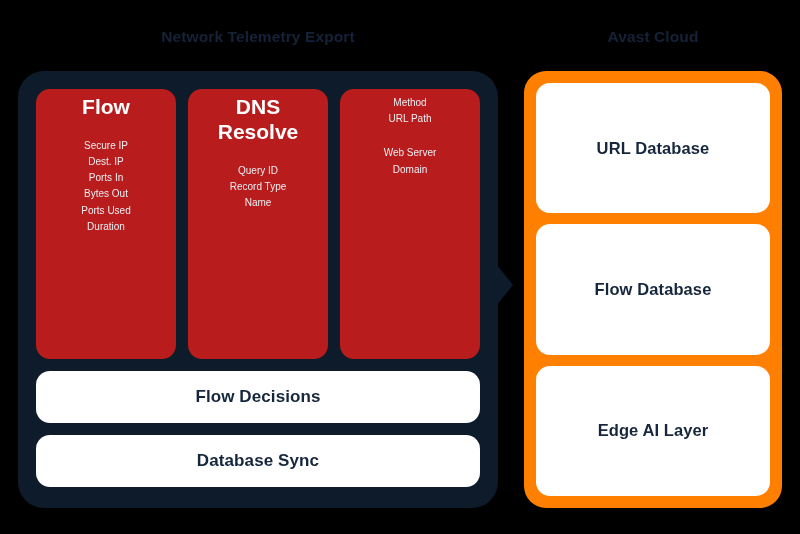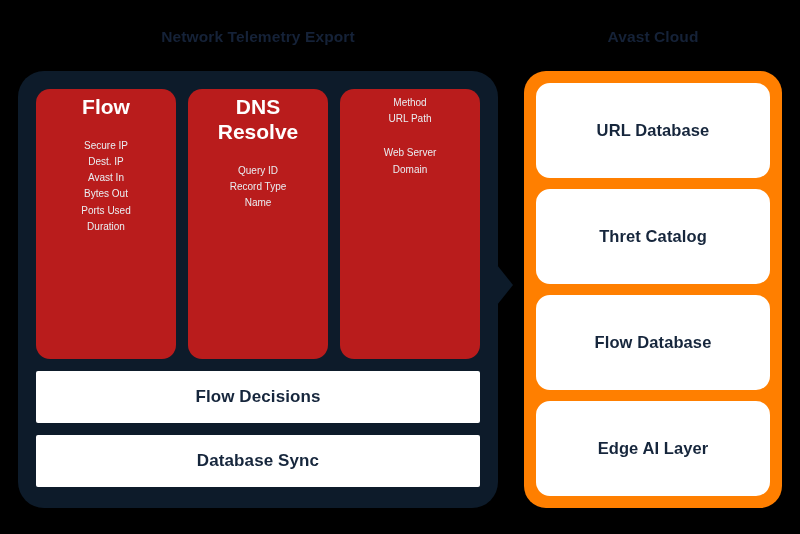--- a/index.html
+++ b/index.html
@@ -109,21 +109,21 @@
 
   
   #pill-stack {
     margin-top: 12px;
     display: flex;
     flex-direction: column;
     gap: 12px;
   }
   .pill {
     background: #ffffff;
-    border-radius: 2px;
+    border-radius: 14px;
     height: 52px;
     display: flex;
     align-items: center;
     justify-content: center;
     color: #16263c;
     font-size: 17px;
     font-weight: bold;
     letter-spacing: 0.1px;
   }
 
@@ -167,21 +167,21 @@
 
   <div id="telemetry-panel">
 
     <div id="protocol-row">
 
       <div class="protocol-card">
         <div class="card-title">Flow</div>
         <div class="field-list">
           <div class="field-item">Secure IP</div>
           <div class="field-item">Dest. IP</div>
-          <div class="field-item">Avast In</div>
+          <div class="field-item">Ports In</div>
           <div class="field-item">Bytes Out</div>
           <div class="field-item">Ports Used</div>
           <div class="field-item">Duration</div>
         </div>
       </div>
 
       <div class="protocol-card">
         <div class="card-title">DNS
 Resolve</div>
         <div class="field-list">
@@ -206,18 +206,17 @@
       <div class="pill">Flow Decisions</div>
       <div class="pill">Database Sync</div>
     </div>
 
   </div>
 
   <div id="flow-arrow"></div>
 
   <div id="cloud-panel">
     <div class="cloud-card">URL Database</div>
-    <div class="cloud-card">Thret Catalog</div>
     <div class="cloud-card">Flow Database</div>
     <div class="cloud-card">Edge AI Layer</div>
   </div>
 
 </div>
 
 </body></html>

